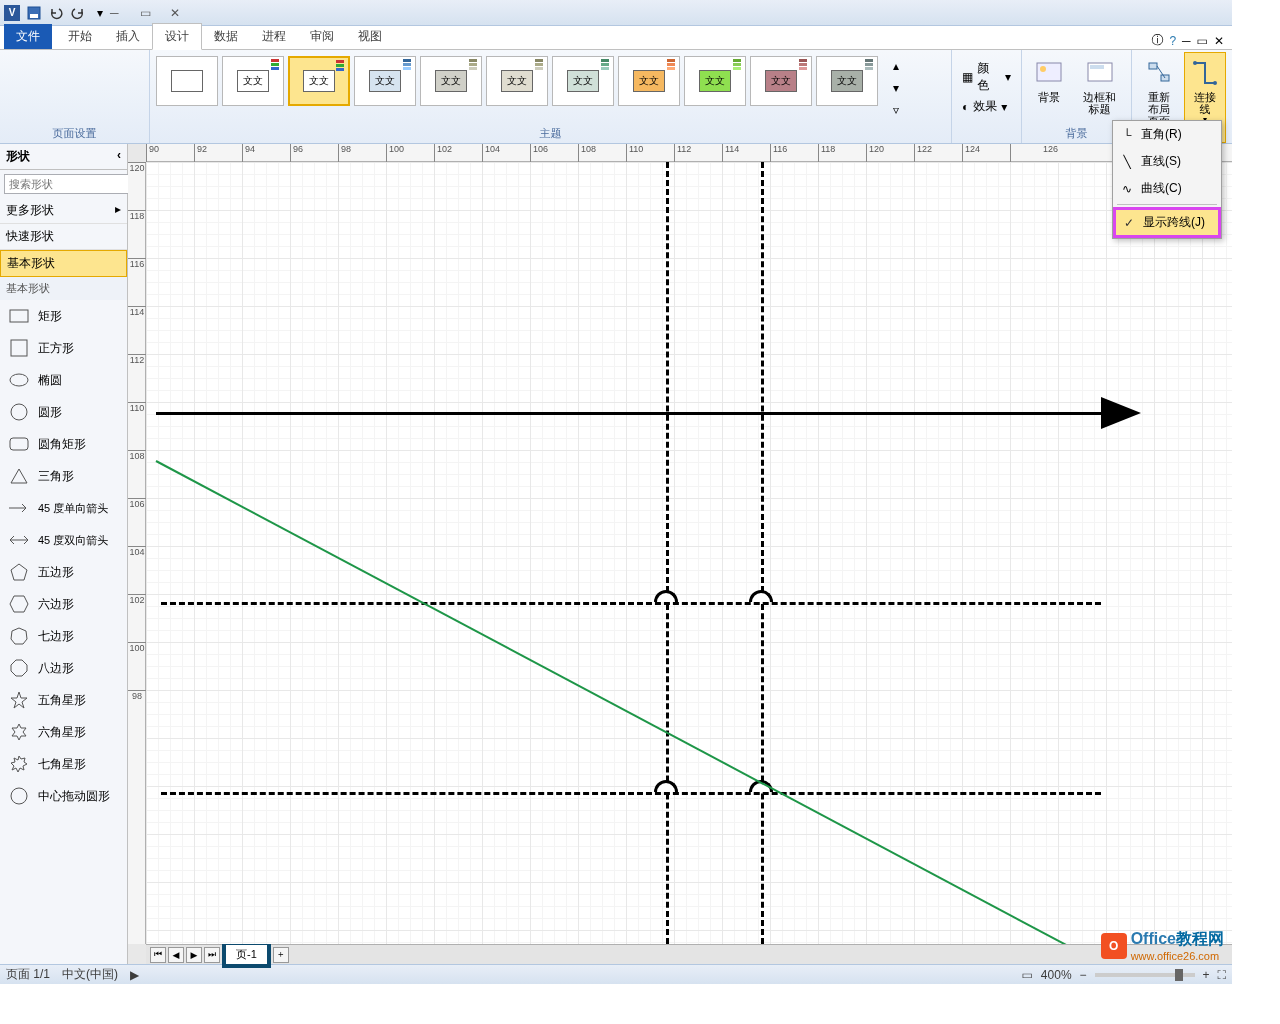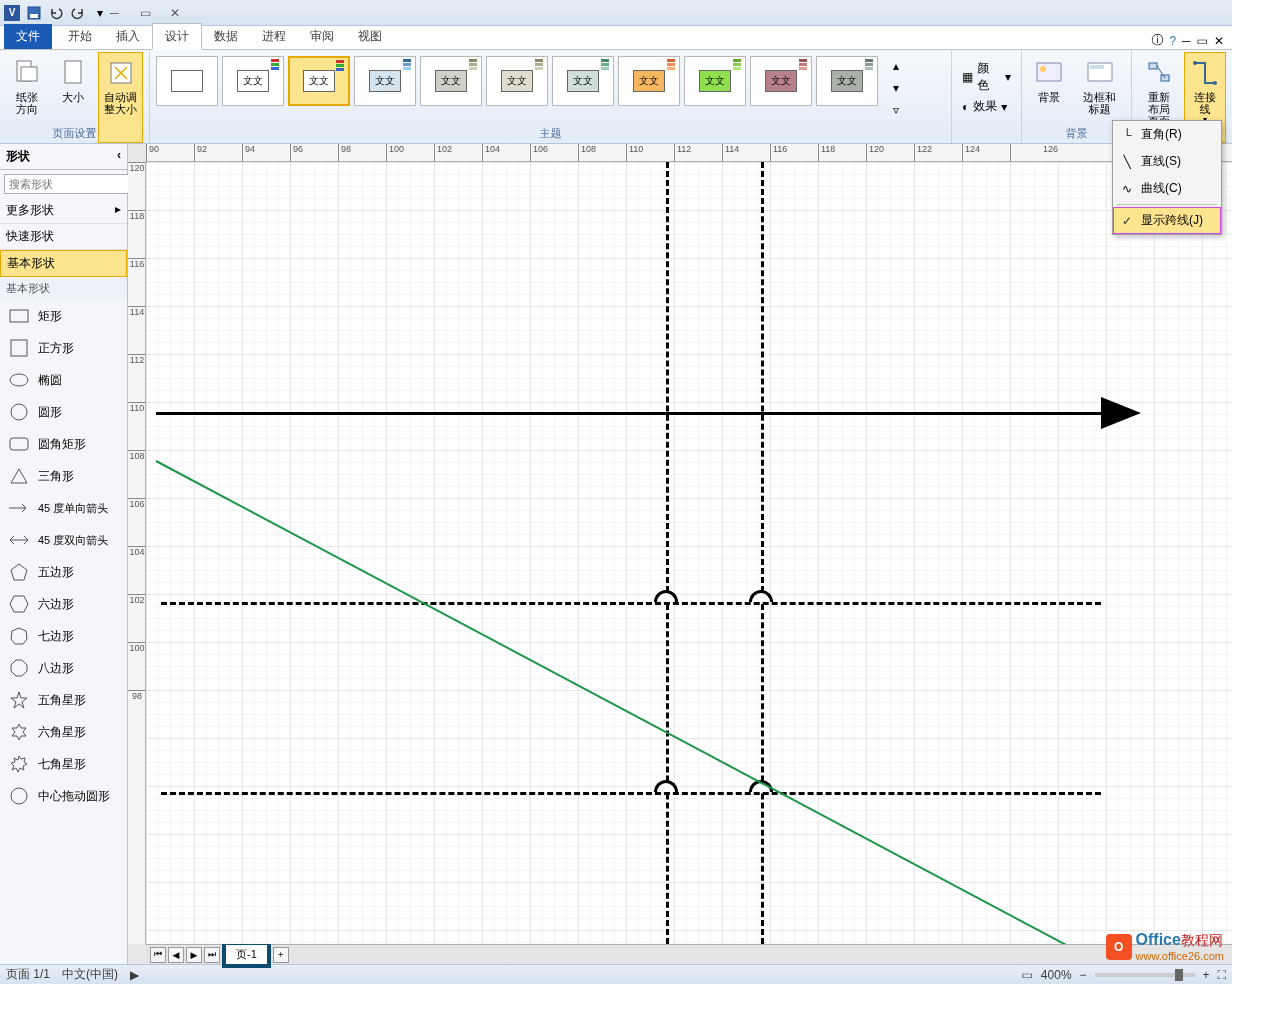--- a/index.html
+++ b/index.html
@@ -37,21 +37,21 @@
 .theme-box { width:32px; height:22px; border:1px solid #666; background:#fff; display:flex; align-items:center; justify-content:center; font-size:10px; position:relative; }
 .theme-swatches { position:absolute; right:2px; top:2px; width:10px; display:flex; flex-direction:column; gap:1px; }
 .swatch { width:8px; height:3px; }
 
 .small-row { display:flex; align-items:center; gap:4px; padding:2px 4px; cursor:pointer; }
 
 
 .dropdown { position:absolute; top:120px; right:10px; background:#f4f4f4; border:1px solid #a0a0a0; box-shadow:2px 2px 6px rgba(0,0,0,.25); width:110px; z-index:100; }
 .dd-item { padding:5px 8px 5px 28px; cursor:pointer; position:relative; display:flex; align-items:center; }
 .dd-item.checked::before { content:"✓"; position:absolute; left:8px; color:#333; }
-.dd-item.highlighted { background:#fde58f; border:1px solid #d946ef; padding:4px 7px 4px 27px; }
+.dd-item.highlighted { background:#fde58f; border:3px solid #d946ef; padding:4px 7px 4px 27px; }
 .dd-icon { position:absolute; left:6px; width:16px; height:16px; display:flex; align-items:center; justify-content:center; }
 .dd-sep { border-top:1px solid #c0c0c0; margin:2px 4px; }
 
 
 .main { display:flex; height:calc(100% - 26px - 24px - 94px - 20px); }
 .shapes-panel { width:128px; background:#f4f6fa; border-right:1px solid #c0c0c0; display:flex; flex-direction:column; }
 .sp-header { padding:4px 6px; font-weight:bold; border-bottom:1px solid #c0c0c0; display:flex; justify-content:space-between; }
 .sp-search { display:flex; padding:4px; gap:10px; }
 .sp-search input { flex:1; border:1px solid #abadb3; height:20px; padding:0 4px; font-size:11px; }
 .sp-search button { width:20px; height:20px; border:1px solid #abadb3; background:#eef2f8; cursor:pointer; }
@@ -91,21 +91,21 @@
 
 
 .statusbar { height:20px; background:linear-gradient(#e8eef7,#d6e2f0); border-top:1px solid #b3c7e0; display:flex; align-items:center; padding:0 6px; gap:12px; font-size:11px; color:#3c3c3c; }
 .sb-right { margin-left:auto; display:flex; align-items:center; gap:8px; }
 .zoom-slider { width:100px; height:4px; background:#ccc; position:relative; }
 .zoom-thumb { position:absolute; width:8px; height:12px; background:#666; top:-4px; left:80px; }
 
 .watermark { position:absolute; right:8px; bottom:22px; display:flex; align-items:center; gap:4px; }
 .wm-ico { width:26px; height:26px; background:#f25022; border-radius:4px; display:flex; align-items:center; justify-content:center; color:#fff; font-weight:bold; }
 .wm-text1 { color:#2a7ab0; font-weight:bold; font-size:16px; }
-.wm-text2 { color:#b91c1c; font-weight:normal; font-size:14px; }
+.wm-text2 { color:#0369a1; font-weight:bold; font-size:16px; }
 .wm-url { font-size:11px; color:#d06800; }
 </style>
 </head>
 <body>
 
 <div class="titlebar">
   <div class="app-icon">V</div>
   <div class="qat">
     <div class="qat-btn">
         <svg width="14" height="14">
@@ -147,48 +147,20 @@
     <span>ⓘ</span>
     <span style="color:#2a7ab0">?</span>
     <span>─</span>
     <span>▭</span>
     <span>✕</span>
   </div>
 </div>
 
 <div class="ribbon">
   <div class="rgroup" style="width:150px">
-    <div class="rgroup-body">
-      <div class="big-btn">
-        <div class="ico">
-            <svg width="28" height="28">
-              <rect x="4" y="2" width="14" height="20" fill="#fff" stroke="#7a7a7a"></rect>
-              <rect x="8" y="8" width="16" height="14" fill="#fff" stroke="#7a7a7a"></rect>
-            </svg>
-          </div>
-        <div class="lbl">纸张方向</div>
-      </div>
-      <div class="big-btn">
-        <div class="ico">
-            <svg width="28" height="28">
-              <rect x="6" y="2" width="16" height="22" fill="#fff" stroke="#7a7a7a"></rect>
-            </svg>
-          </div>
-        <div class="lbl">大小</div>
-      </div>
-      <div class="big-btn selected">
-        <div class="ico">
-            <svg width="28" height="28">
-              <rect x="4" y="4" width="20" height="20" fill="#fff" stroke="#7a7a7a"></rect>
-              <path d="M8 8 L20 20 M20 8 L8 20" stroke="#e5a900" stroke-width="1.5"></path>
-            </svg>
-          </div>
-        <div class="lbl">自动调整大小</div>
-      </div>
-    </div>
     <div class="rgroup-label">页面设置</div>
   </div>
 
   <div class="rgroup" style="flex:1">
     <div class="theme-gallery">
       <div class="theme-item">
           <div class="theme-box"></div>
         </div>
       <div class="theme-item">
           <div class="theme-box">文文</div>

